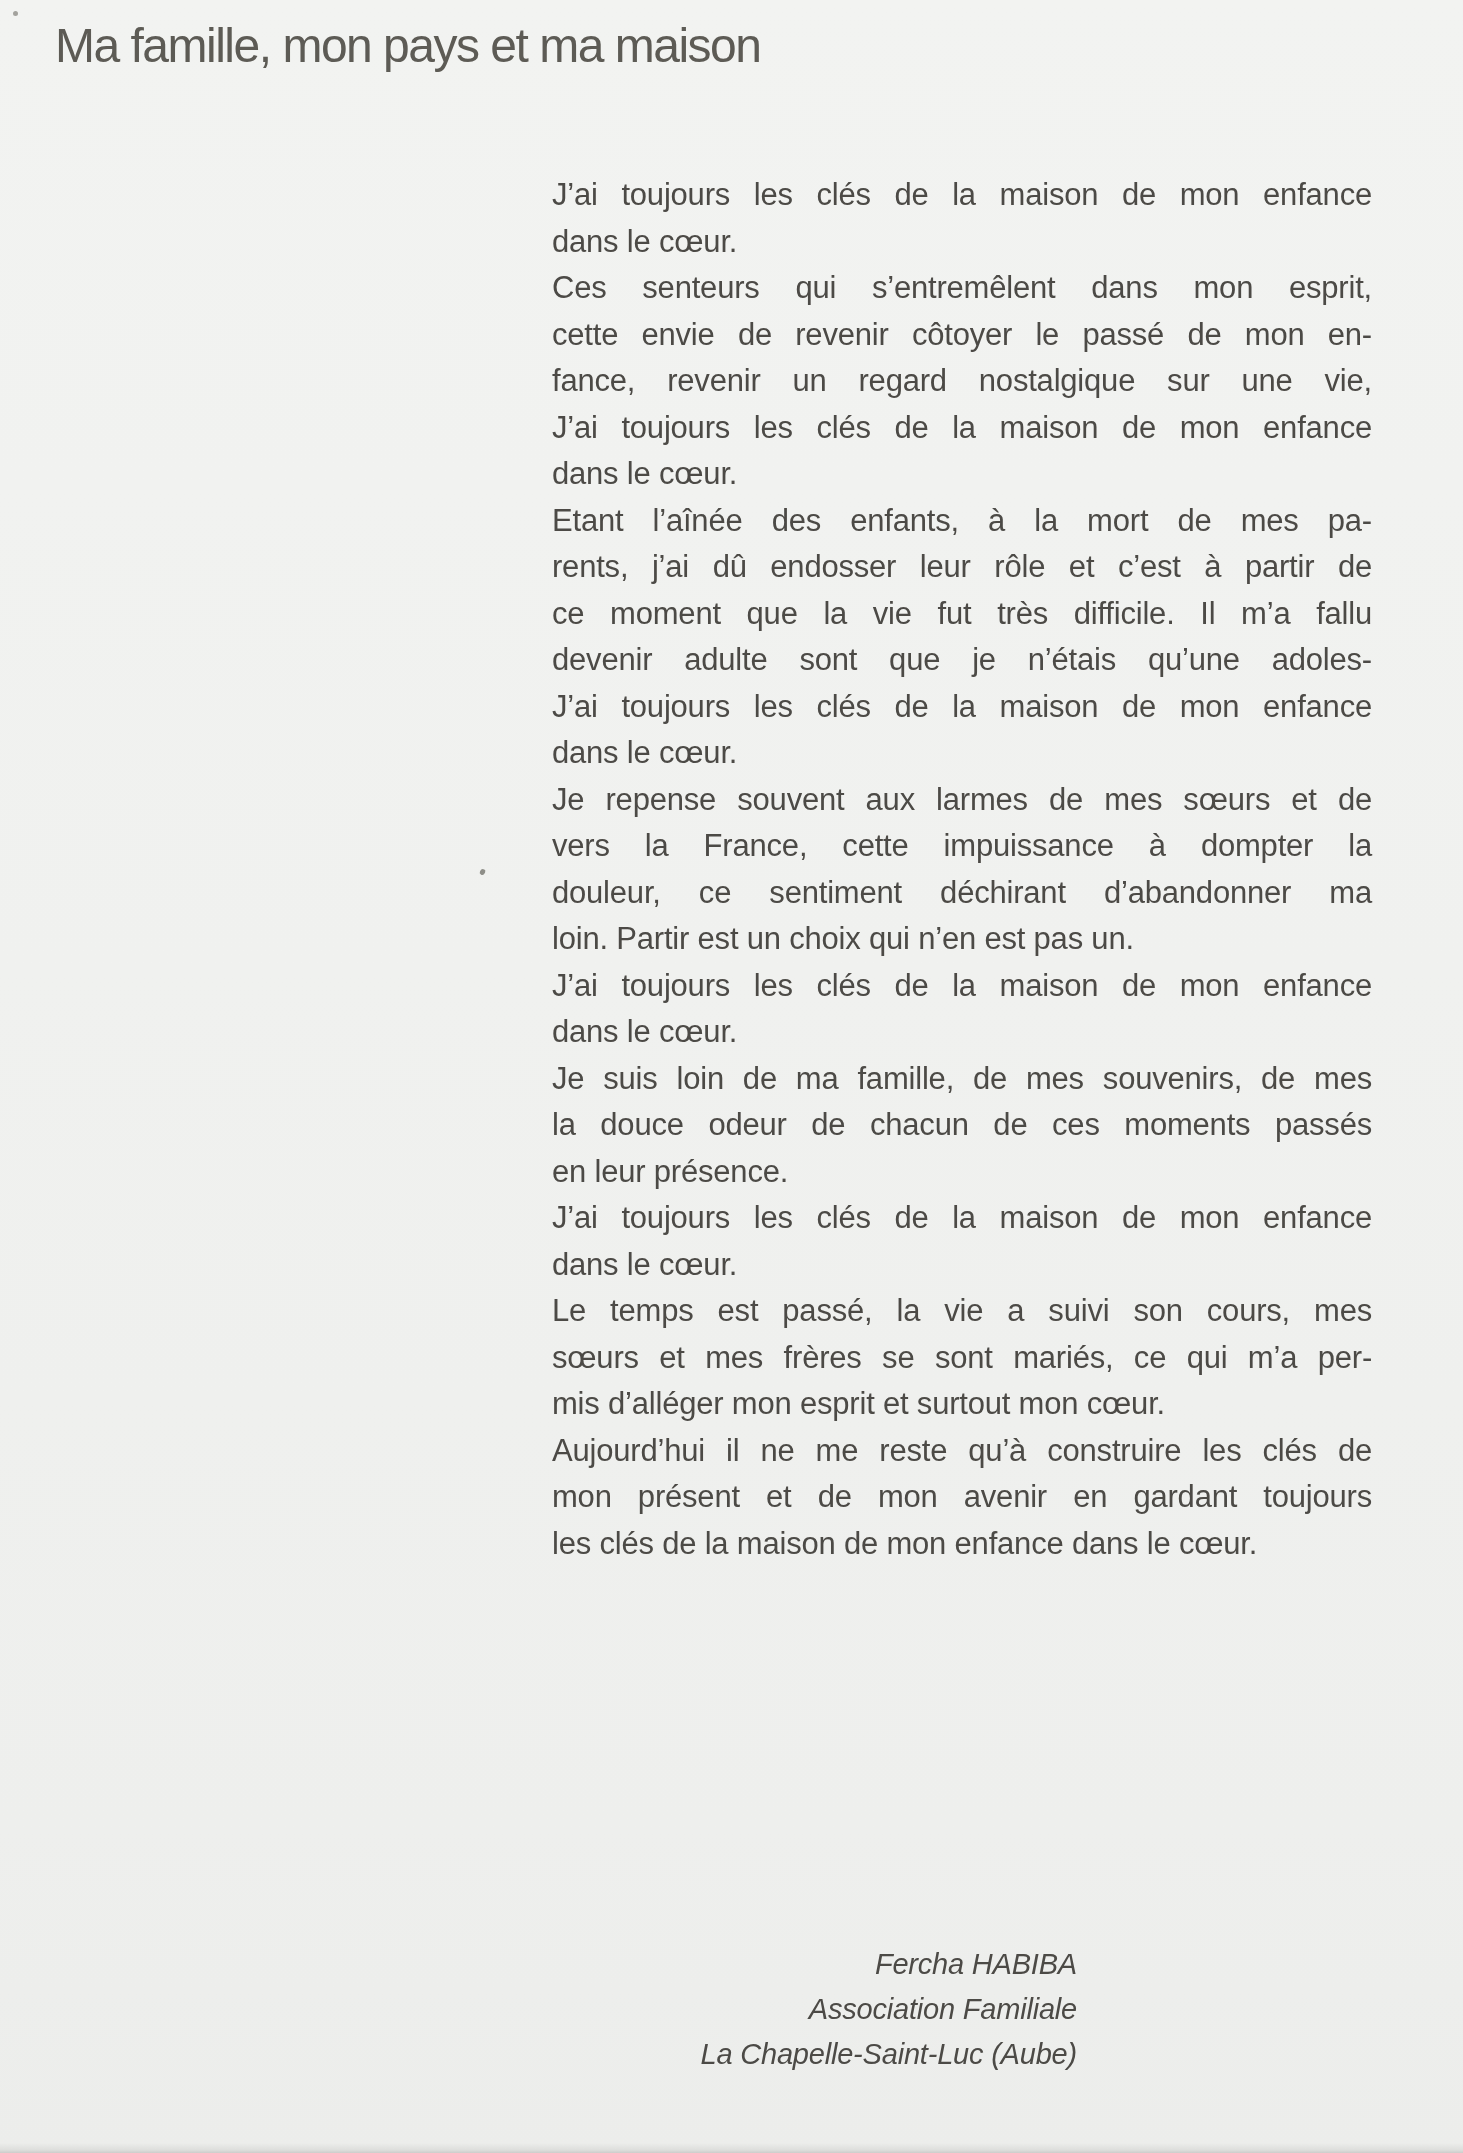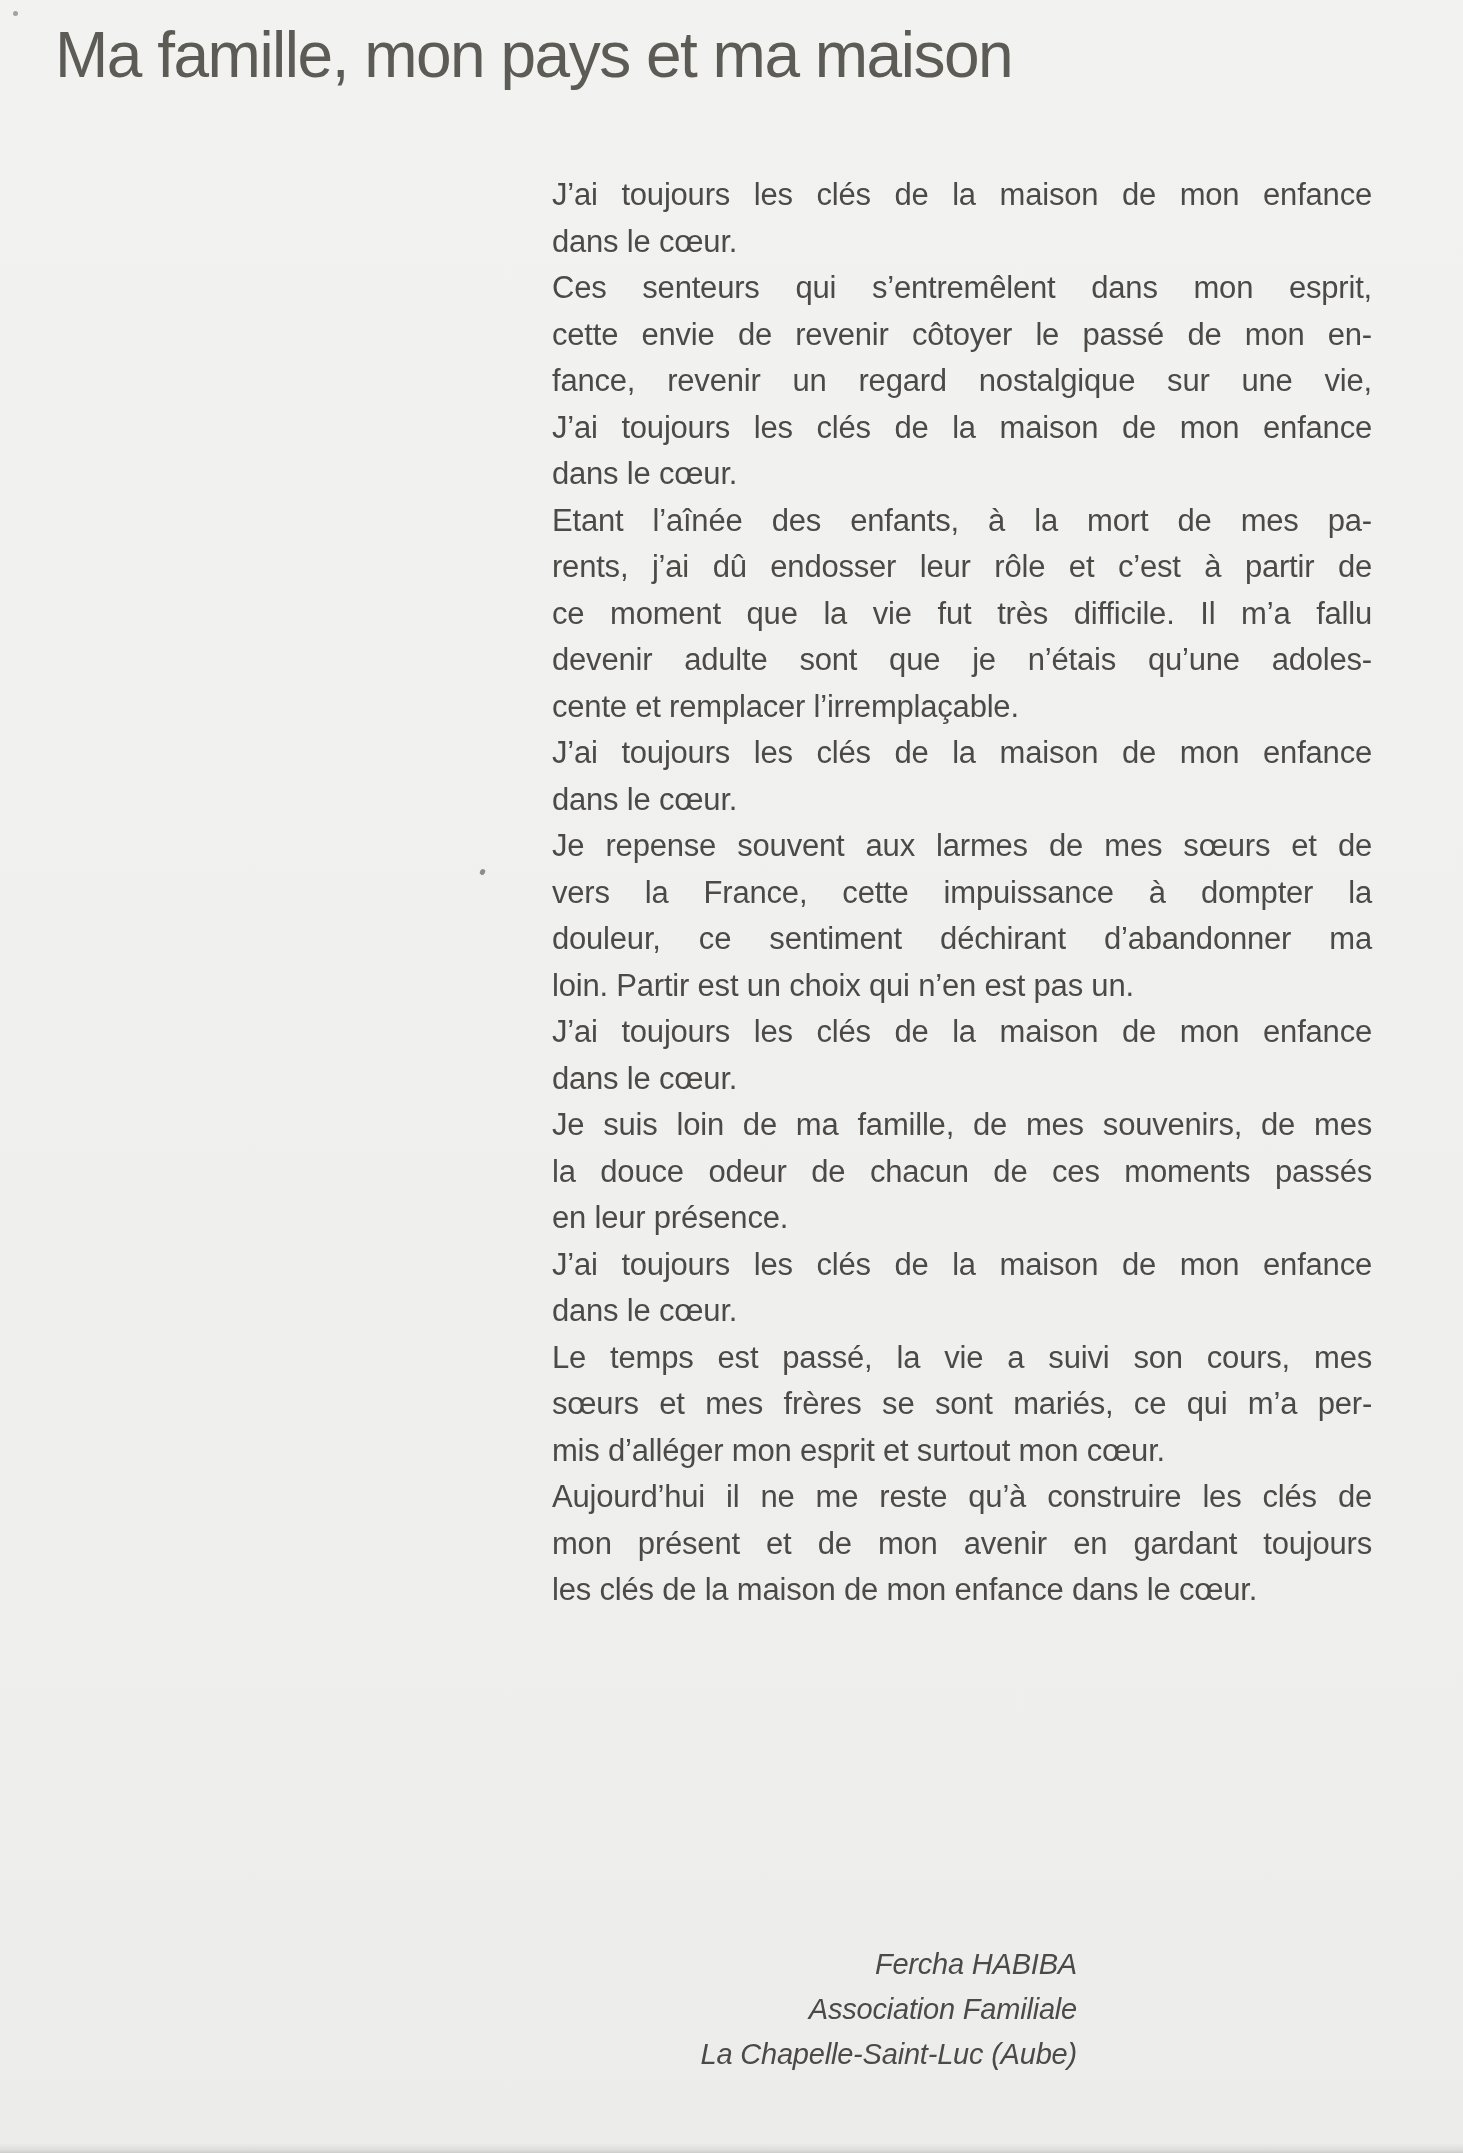--- a/index.html
+++ b/index.html
@@ -23,21 +23,21 @@
     left: 0; right: 0; bottom: 0;
     height: 10px;
     background: linear-gradient(180deg, rgba(0,0,0,0) 0%, rgba(90,90,85,0.10) 70%, rgba(60,60,55,0.18) 100%);
     pointer-events: none;
   }
   .page-title {
     position: absolute;
     left: 55px;
     top: 18px;
     margin: 0;
-    font-size: 64px;
+    font-size: 48px;
     font-weight: 400;
     letter-spacing: -1.5px;
     color: #5d5b55;
     white-space: nowrap;
   }
   .poem {
     position: absolute;
     left: 552px;
     top: 172px;
     width: 820px;
@@ -106,21 +106,20 @@
       <div class="poem-line">dans le cœur.</div>
       <div class="poem-line just">Ces senteurs qui s’entremêlent dans mon esprit,</div>
       <div class="poem-line just">cette envie de revenir côtoyer le passé de mon en-</div>
       <div class="poem-line just">fance, revenir un regard nostalgique sur une vie,</div>
       <div class="poem-line just">J’ai toujours les clés de la maison de mon enfance</div>
       <div class="poem-line">dans le cœur.</div>
       <div class="poem-line just">Etant l’aînée des enfants, à la mort de mes pa-</div>
       <div class="poem-line just">rents, j’ai dû endosser leur rôle et c’est à partir de</div>
       <div class="poem-line just">ce moment que la vie fut très difficile. Il m’a fallu</div>
       <div class="poem-line just">devenir adulte sont que je n’étais qu’une adoles-</div>
-      <div class="poem-line">cente et remplacer l’irremplaçable.</div>
       <div class="poem-line just">J’ai toujours les clés de la maison de mon enfance</div>
       <div class="poem-line">dans le cœur.</div>
       <div class="poem-line just">Je repense souvent aux larmes de mes sœurs et de</div>
       <div class="poem-line just">vers la France, cette impuissance à dompter la</div>
       <div class="poem-line just">douleur, ce sentiment déchirant d’abandonner ma</div>
       <div class="poem-line">loin. Partir est un choix qui n’en est pas un.</div>
       <div class="poem-line just">J’ai toujours les clés de la maison de mon enfance</div>
       <div class="poem-line">dans le cœur.</div>
       <div class="poem-line just">Je suis loin de ma famille, de mes souvenirs, de mes</div>
       <div class="poem-line just">la douce odeur de chacun de ces moments passés</div>

